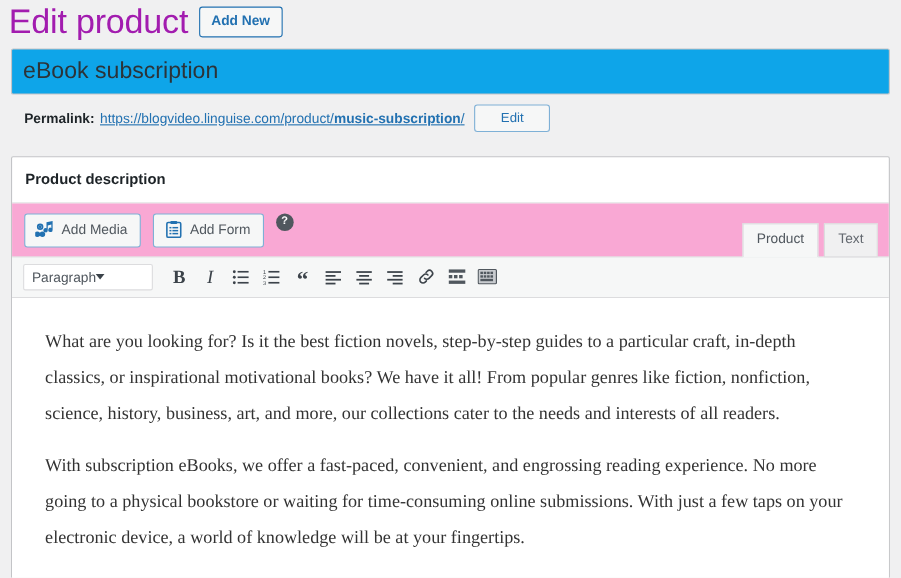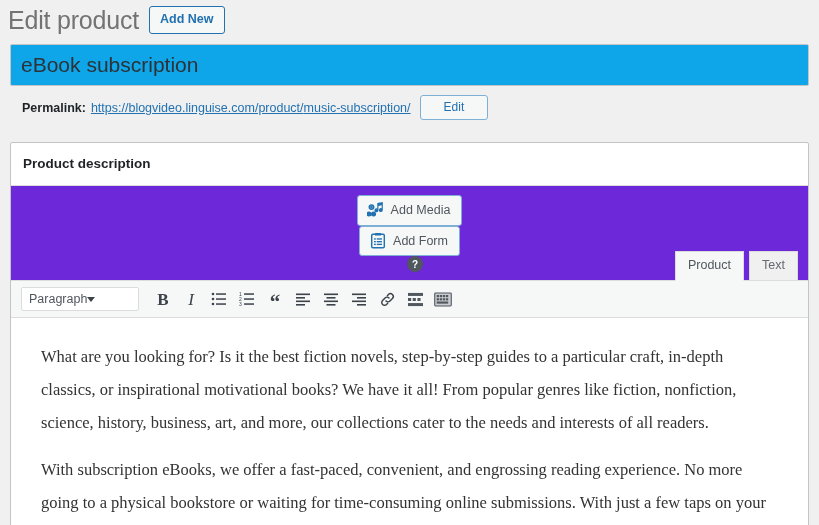--- a/index.html
+++ b/index.html
@@ -14,23 +14,23 @@
 
   .page { position: relative; width: 819px; height: 525px; }
 
   
   .page-header {
     display: flex; align-items: center;
     padding: 2px 0 0 8px;
     height: 38px;
   }
   .page-title {
-    font-size: 25px;
+    font-size: 31px;
     font-weight: 400;
-    color: #737373;
+    color: #a21caf;
     line-height: 1.3;
     letter-spacing: -0.2px;
     margin-right: 10px;
     white-space: nowrap;
   }
   .btn-secondary {
     display: inline-block;
     font-size: 12.5px;
     font-weight: 600;
     color: #2271b1;
@@ -69,21 +69,21 @@
     height: 32px;
   }
   .permalink-label { font-weight: 600; margin-right: 5px; color: #1d2327; }
   .permalink-link {
     color: #2271b1;
     text-decoration: underline;
     cursor: pointer;
     font-size: 12.5px;
     white-space: nowrap;
   }
-  .permalink-link .slug { font-weight: 400; margin-top: 25px; }
+  .permalink-link .slug { font-weight: 700; margin-top: 25px; }
   .btn-edit {
     margin-left: 9px;
     font-size: 12px;
     font-weight: 400;
     color: #2271b1;
     background: #f6f7f7;
     border: 1px solid #7eb0d6;
     border-radius: 3px;
     padding: 3px 23px 4px;
     cursor: pointer;
@@ -107,23 +107,22 @@
     font-size: 13.5px;
     font-weight: 700;
     color: #1d2327;
     line-height: 1.4;
   }
 
   
   .editor-tools {
     position: relative;
     padding: 9px 0 8px 11px;
-    display: flex; align-items: center;
-    background: #6d28d9;
-    flex-direction: column;
+    display: flex; 
+    background: #f9a8d4;
   }
   .btn-media {
     display: inline-flex; align-items: center;
     gap: 6px;
     font-size: 12.5px;
     font-weight: 400;
     color: #3c434a;
     background: #f6f7f7;
     border: 1px solid #7eb0d6;
     border-radius: 3px;

